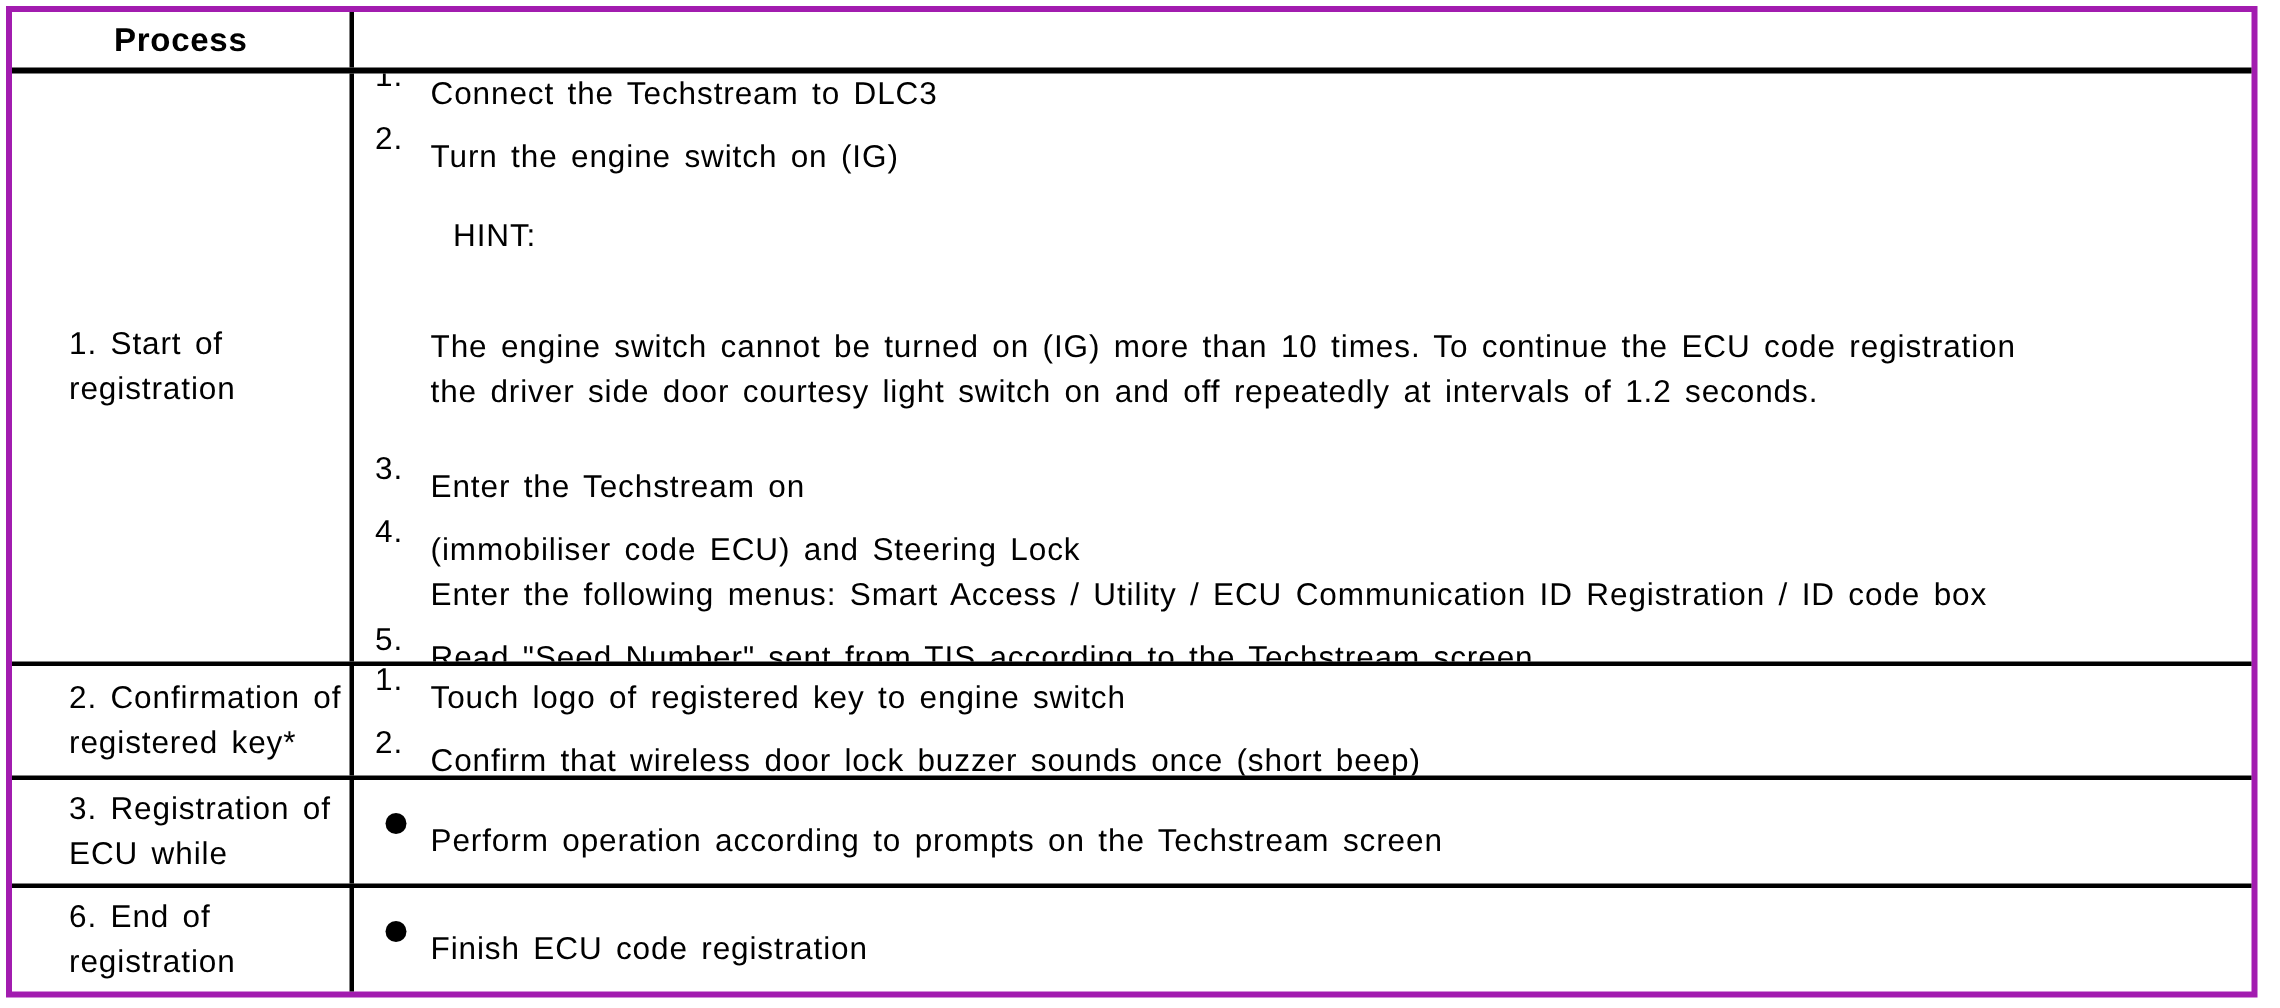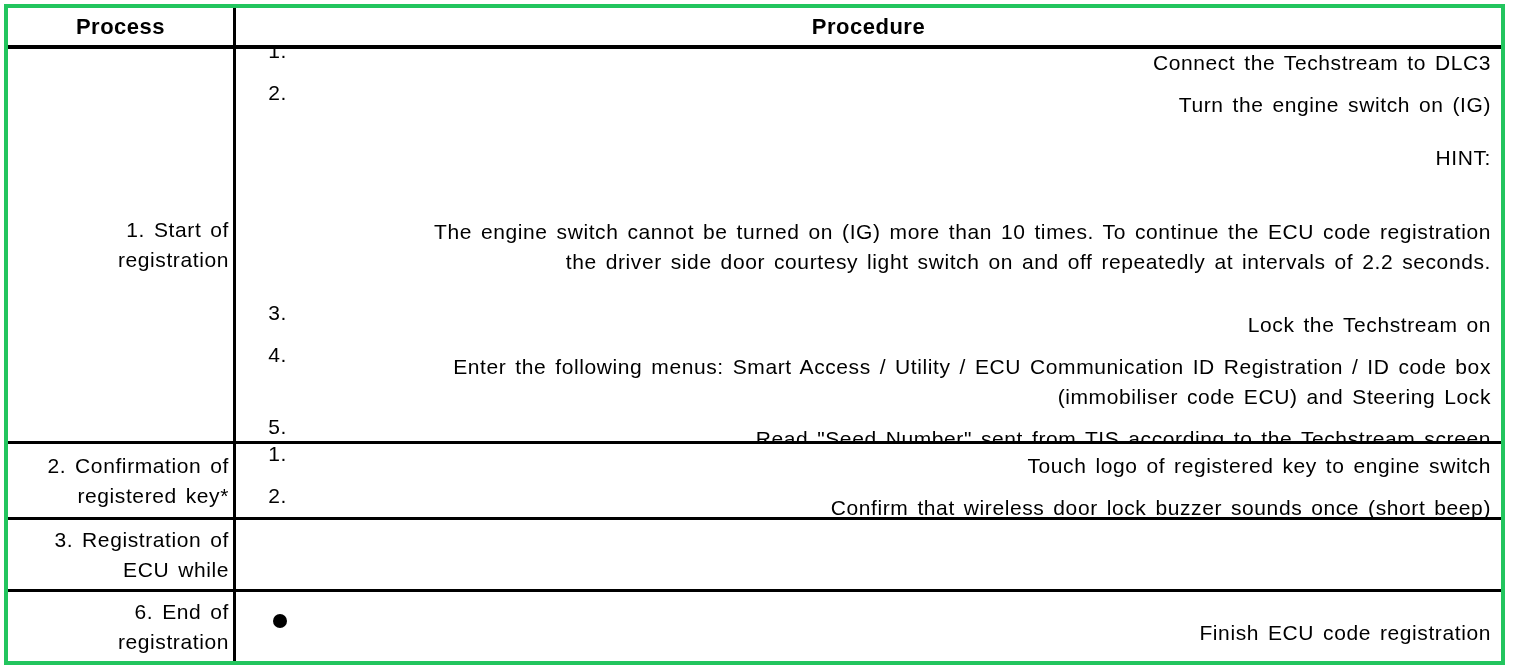--- a/index.html
+++ b/index.html
@@ -14,27 +14,26 @@
     line-height: 30px;
     letter-spacing: 0.6px;
     word-spacing: 2.5px;
   }
   .doc-table {
     position: absolute;
     left: 4px;
     top: 4px;
     width: 1501px;
     height: 661px;
-    border: 4px solid #22c55e;
+    border: 4px solid #a21caf;
     box-sizing: border-box;
     background: #ffffff;
     display: grid;
     grid-template-columns: 228px 1fr;
     grid-template-rows: 37px 4px 392px 3px 73px 3px 69px 3px 1fr;
-    text-align: right;
   }
   .cell { overflow: hidden; box-sizing: border-box; }
   .c1 { border-right: 3px solid #000000; }
   .hsep { grid-column: 1 / 3; background: #000000; }
   .head {
     display: flex;
     align-items: center;
     justify-content: center;
     font-weight: bold;
     font-size: 22px;
@@ -82,52 +81,49 @@
 </style>
 </head>
 <body>
 
 <div class="canvas">
   <div class="doc-table">
 
     <div class="cell c1 head">
       <span>Process</span>
     </div>
-    <div class="cell head">
-      <span>Procedure</span>
-    </div>
     <div class="hsep"></div>
 
     <div class="cell c1 proc-col">
       <div class="line">1. Start of</div>
       <div class="line">registration</div>
     </div>
     <div class="cell proc">
       <div class="li">
         <div class="num">1.</div>
         <div class="litext line">Connect the Techstream to DLC3</div>
       </div>
       <div class="li">
         <div class="num">2.</div>
         <div class="litext line">Turn the engine switch on (IG)</div>
       </div>
       <div class="hint-label line">HINT:</div>
       <div class="hint-para">
         <div class="line">The engine switch cannot be turned on (IG) more than 10 times. To continue the ECU code registration</div>
-        <div class="line">the driver side door courtesy light switch on and off repeatedly at intervals of 2.2 seconds.</div>
+        <div class="line">the driver side door courtesy light switch on and off repeatedly at intervals of 1.2 seconds.</div>
       </div>
       <div class="li mt-group">
         <div class="num">3.</div>
-        <div class="litext line">Lock the Techstream on</div>
+        <div class="litext line">Enter the Techstream on</div>
       </div>
       <div class="li">
         <div class="num">4.</div>
         <div class="litext">
+          <div class="line">(immobiliser code ECU) and Steering Lock</div>
           <div class="line">Enter the following menus: Smart Access / Utility / ECU Communication ID Registration / ID code box</div>
-          <div class="line">(immobiliser code ECU) and Steering Lock</div>
         </div>
       </div>
       <div class="li">
         <div class="num">5.</div>
         <div class="litext line">Read "Seed Number" sent from TIS according to the Techstream screen</div>
       </div>
     </div>
     <div class="hsep"></div>
 
     <div class="cell c1 proc-col">
@@ -143,20 +139,26 @@
         <div class="num">2.</div>
         <div class="litext line">Confirm that wireless door lock buzzer sounds once (short beep)</div>
       </div>
     </div>
     <div class="hsep"></div>
 
     <div class="cell c1 proc-col">
       <div class="line">3. Registration of</div>
       <div class="line">ECU while</div>
     </div>
+    <div class="cell proc">
+      <div class="bli">
+        <div class="bdot"><span class="dot"></span></div>
+        <div class="litext line">Perform operation according to prompts on the Techstream screen</div>
+      </div>
+    </div>
     <div class="hsep"></div>
 
     <div class="cell c1 proc-col">
       <div class="line">6. End of</div>
       <div class="line">registration</div>
     </div>
     <div class="cell proc">
       <div class="bli">
         <div class="bdot"><span class="dot"></span></div>
         <div class="litext line">Finish ECU code registration</div>

